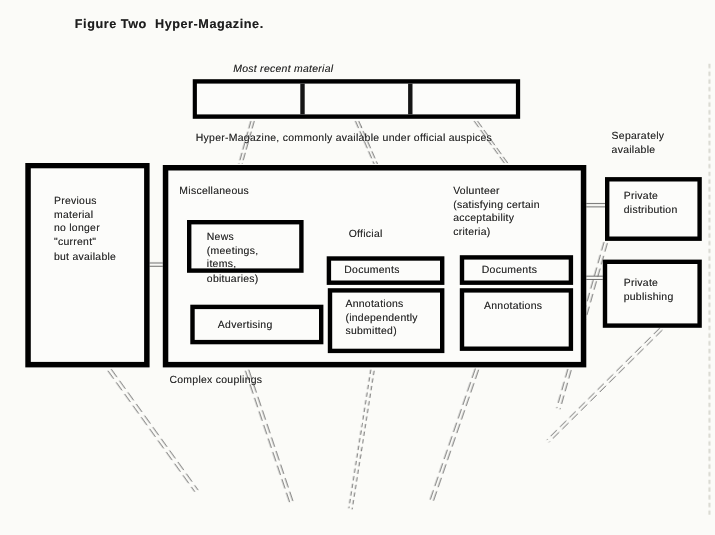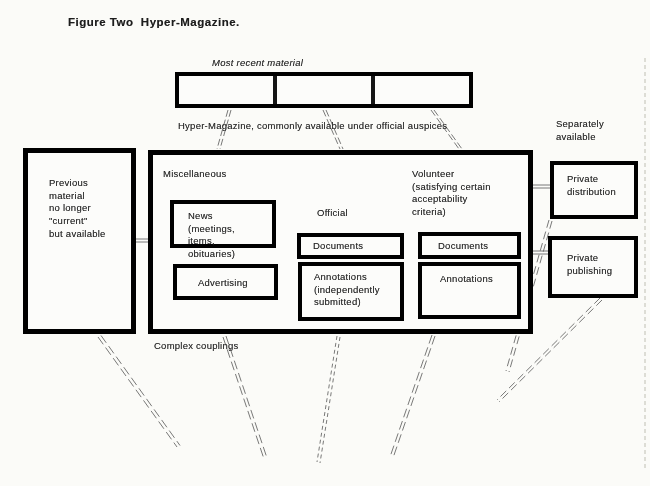--- a/index.html
+++ b/index.html
@@ -135,21 +135,21 @@
 (satisfying certain
 acceptability
 criteria)</div>
 
     <div class="box" style="left:17px;top:45px;width:106px;height:48px;">
       <div class="txt pad" style="left:14px;top:6px;">News
 (meetings,
 items,
 obituaries)</div>
     </div>
-    <div class="box" style="left:20px;top:109px;width:105px;height:36px;">
+    <div class="box" style="left:20px;top:122px;width:121px;height:36px;">
       <div class="txt pad" style="left:21px;top:9px;">Advertising</div>
     </div>
 
     <div class="box" style="left:144px;top:78px;width:107px;height:26px;">
       <div class="txt pad" style="left:12px;top:3px;">Documents</div>
     </div>
     <div class="box" style="left:145px;top:107px;width:106px;height:59px;">
       <div class="txt pad" style="left:12px;top:5px;">Annotations
 (independently
 submitted)</div>

